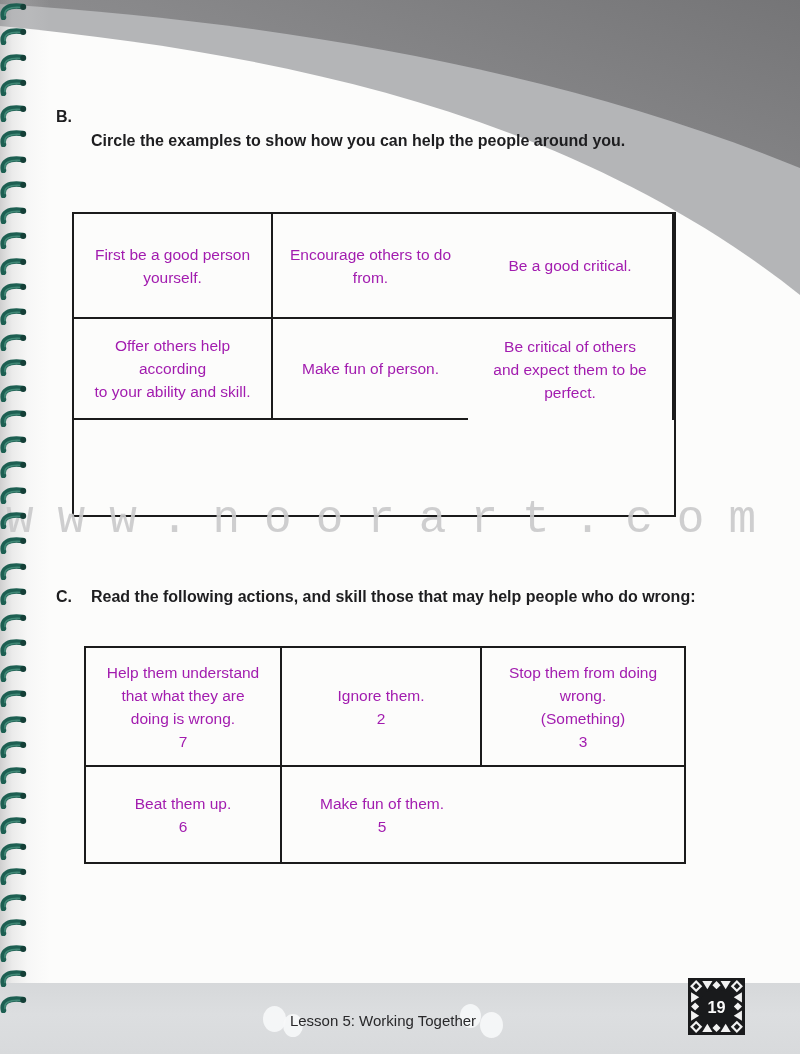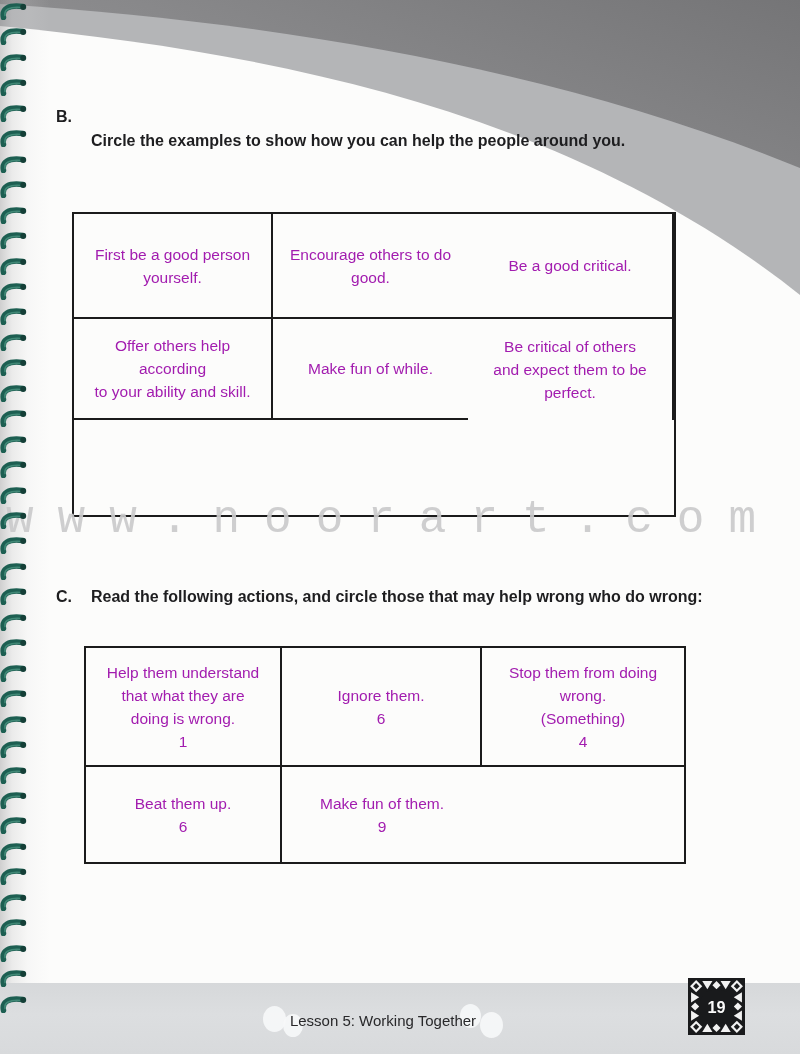--- a/index.html
+++ b/index.html
@@ -123,53 +123,53 @@
     <span>
       <br>
       <span>Circle the examples to show how you can help the people around you.</span>
     </span>
   </div>
 
   <div class="gtable table-b">
     <div class="cell">First be a good person
 yourself.</div>
     <div class="cell last-col">Encourage others to do
-good.</div>
+from.</div>
     <div class="cell">Be a good critical.</div>
     <div class="cell">Offer others help
 according
 to your ability and skill.</div>
-    <div class="cell last-col">Make fun of while.</div>
+    <div class="cell last-col">Make fun of person.</div>
     <div class="cell last-row">Be critical of others
 and expect them to be
 perfect.</div>
   </div>
 
   <div class="watermark">www.noorart.com</div>
 
   <div class="heading heading-c">
     <span class="hlabel">C.</span>
-    <span>Read the following actions, and circle those that may help wrong who do wrong:</span>
+    <span>Read the following actions, and skill those that may help people who do wrong:</span>
   </div>
 
   <div class="gtable table-c">
     <div class="cell">Help them understand
 that what they are
 doing is wrong.
-1</div>
+7</div>
     <div class="cell">Ignore them.
-6</div>
+2</div>
     <div class="cell last-col">Stop them from doing
 wrong.
 (Something)
-4</div>
+3</div>
     <div class="cell last-row">Beat them up.
 6</div>
     <div class="cell last-col last-row">Make fun of them.
-9</div>
+5</div>
   </div>
 
   <div class="footer-band"></div>
   <div class="oval o1"></div>
   <div class="oval o2"></div>
   <div class="footer-lesson">Lesson 5: Working Together</div>
   <div class="oval o3"></div>
   <div class="oval o4"></div>
 
   <svg class="badge" width="57" height="57" viewBox="0 0 56 56">

